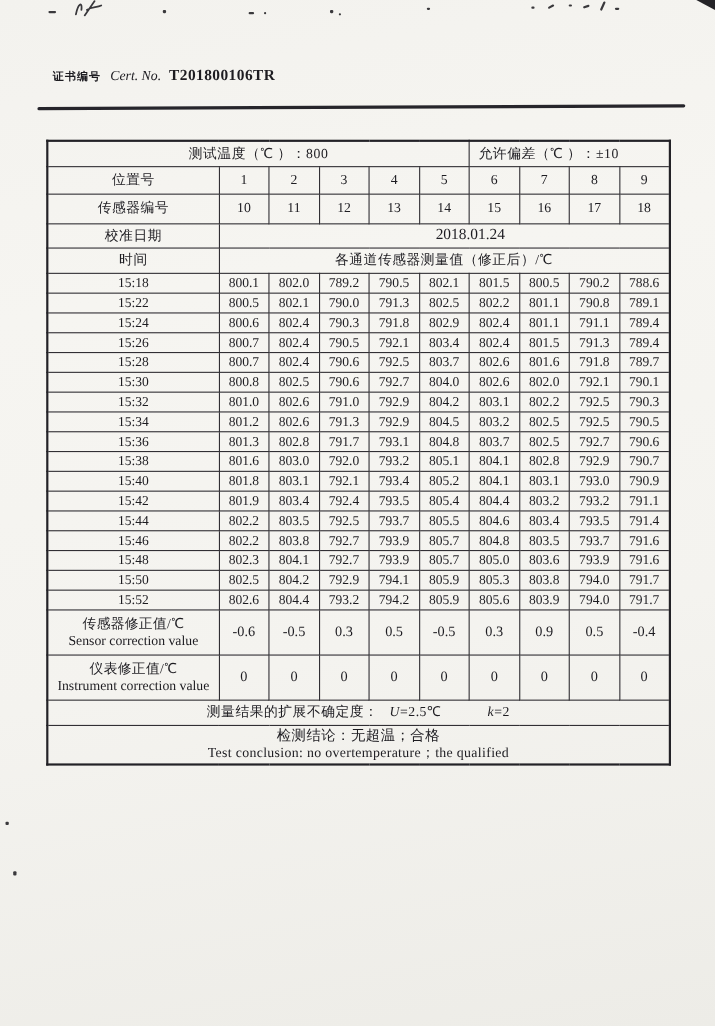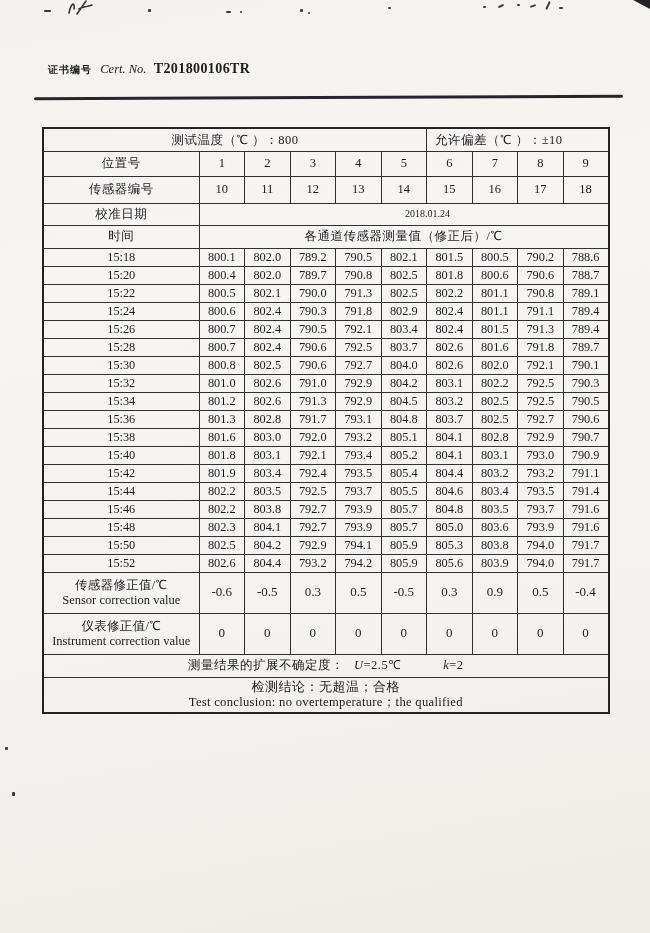--- a/index.html
+++ b/index.html
@@ -117,51 +117,39 @@
         <td>12</td>
         <td>13</td>
         <td>14</td>
         <td>15</td>
         <td>16</td>
         <td>17</td>
         <td>18</td>
       </tr>
     <tr class="h5">
       <td class="cjk">校准日期</td>
-      <td colspan="9" style="font-size:10px;padding-left:48px;">2018.01.24</td>
+      <td colspan="9" style="font-size:14px;padding-left:48px;">2018.01.24</td>
     </tr>
     <tr class="h6">
       <td class="cjk">时间</td>
       <td colspan="9" class="cjk">各通道传感器测量值（修正后）/℃</td>
     </tr>
   </tbody>
   <tbody id="readings">
       <tr>
         <td>15:18</td>
         <td>800.1</td>
         <td>802.0</td>
         <td>789.2</td>
         <td>790.5</td>
         <td>802.1</td>
         <td>801.5</td>
         <td>800.5</td>
         <td>790.2</td>
         <td>788.6</td>
-      </tr>
-      <tr>
-        <td>15:20</td>
-        <td>800.4</td>
-        <td>802.0</td>
-        <td>789.7</td>
-        <td>790.8</td>
-        <td>802.5</td>
-        <td>801.8</td>
-        <td>800.6</td>
-        <td>790.6</td>
-        <td>788.7</td>
       </tr>
       <tr>
         <td>15:22</td>
         <td>800.5</td>
         <td>802.1</td>
         <td>790.0</td>
         <td>791.3</td>
         <td>802.5</td>
         <td>802.2</td>
         <td>801.1</td>

